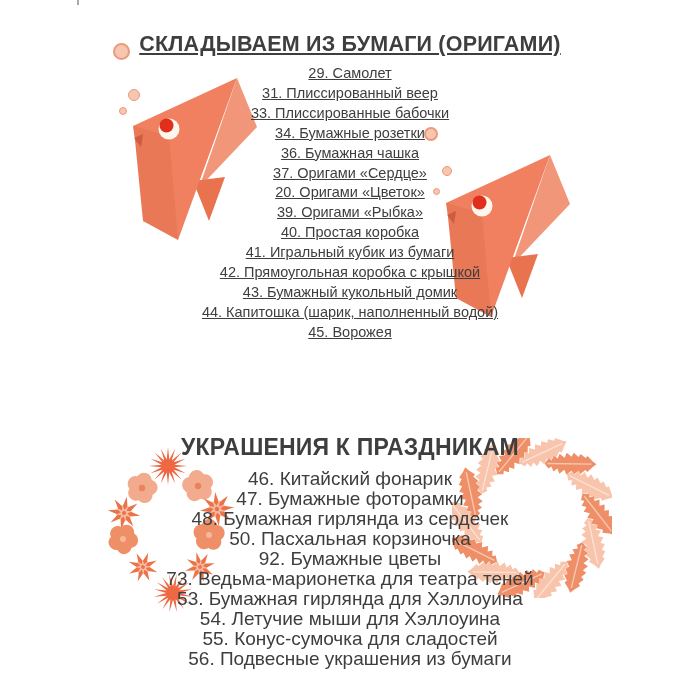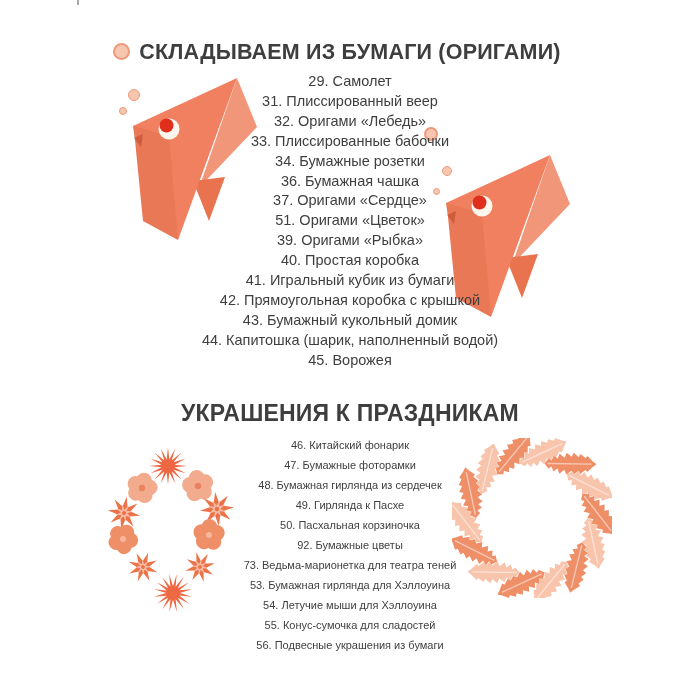--- a/index.html
+++ b/index.html
@@ -3,31 +3,31 @@
 <meta charset="utf-8">
 <style>
   html,body{margin:0;padding:0;background:#fff;}
   .page{
     position:relative;width:700px;height:700px;overflow:hidden;
     background:var(--page_background,#fff);
     font-family:"Liberation Sans","DejaVu Sans",sans-serif;
     color:var(--text,#3e3e3e);
   }
   .sec{position:absolute;left:0;width:700px;text-align:center;}
-  .sec1{top:41px;}
-  .sec2{top:400px;}
+  .sec1{top:33px;text-decoration:underline;}
+  .sec2{top:434px;}
   .sec-title{
     margin:0;font-weight:bold;color:var(--text,#3e3e3e);
     letter-spacing:.2px;
   }
   .sec1 .sec-title{font-size:21.5px;line-height:22px;margin-bottom:9px;}
   .sec2 .sec-title{font-size:23px;line-height:27px;margin-bottom:5px;}
   .toc-list{list-style:none;margin:8px;padding:0;}
   .sec1 .toc-list li{font-size:14.5px;line-height:19.9px;}
-  .sec2 .toc-list li{font-size:11px;line-height:20px;}
+  .sec2 .toc-list li{font-size:19px;line-height:20px;}
 
   
   .deco{position:absolute;}
   .bubble{
     position:absolute;border-radius:50%;
     background:var(--bubble_fill,#f7c6b1);
     border:2px solid var(--bubble_ring,#ec9a7a);
     box-sizing:border-box;
   }
   .bubble.small{border-width:1.5px;}
@@ -152,43 +152,41 @@
       <use href="#feather" class="feather-light" transform="rotate(308.6) translate(56,0) rotate(78)"></use>
       <use href="#feather" class="feather-dark" transform="rotate(334.3) translate(56,0) rotate(78)"></use>
     </g>
   </svg>
 
   <section class="sec sec1">
     <h1 class="sec-title">СКЛАДЫВАЕМ ИЗ БУМАГИ (ОРИГАМИ)</h1>
     <ul class="toc-list">
       <li>29. Самолет</li>
       <li>31. Плиссированный веер</li>
-      <li>32. Оригами «Лебедь»</li>
       <li>33. Плиссированные бабочки</li>
       <li>34. Бумажные розетки</li>
       <li>36. Бумажная чашка</li>
       <li>37. Оригами «Сердце»</li>
-      <li>51. Оригами «Цветок»</li>
+      <li>20. Оригами «Цветок»</li>
       <li>39. Оригами «Рыбка»</li>
       <li>40. Простая коробка</li>
       <li>41. Игральный кубик из бумаги</li>
       <li>42. Прямоугольная коробка с крышкой</li>
       <li>43. Бумажный кукольный домик</li>
       <li>44. Капитошка (шарик, наполненный водой)</li>
       <li>45. Ворожея</li>
     </ul>
   </section>
 
   <section class="sec sec2">
     <h1 class="sec-title">УКРАШЕНИЯ К ПРАЗДНИКАМ</h1>
     <ul class="toc-list">
       <li>46. Китайский фонарик</li>
       <li>47. Бумажные фоторамки</li>
       <li>48. Бумажная гирлянда из сердечек</li>
-      <li>49. Гирлянда к Пасхе</li>
       <li>50. Пасхальная корзиночка</li>
       <li>92. Бумажные цветы</li>
       <li>73. Ведьма-марионетка для театра теней</li>
       <li>53. Бумажная гирлянда для Хэллоуина</li>
       <li>54. Летучие мыши для Хэллоуина</li>
       <li>55. Конус-сумочка для сладостей</li>
       <li>56. Подвесные украшения из бумаги</li>
     </ul>
   </section>
 

